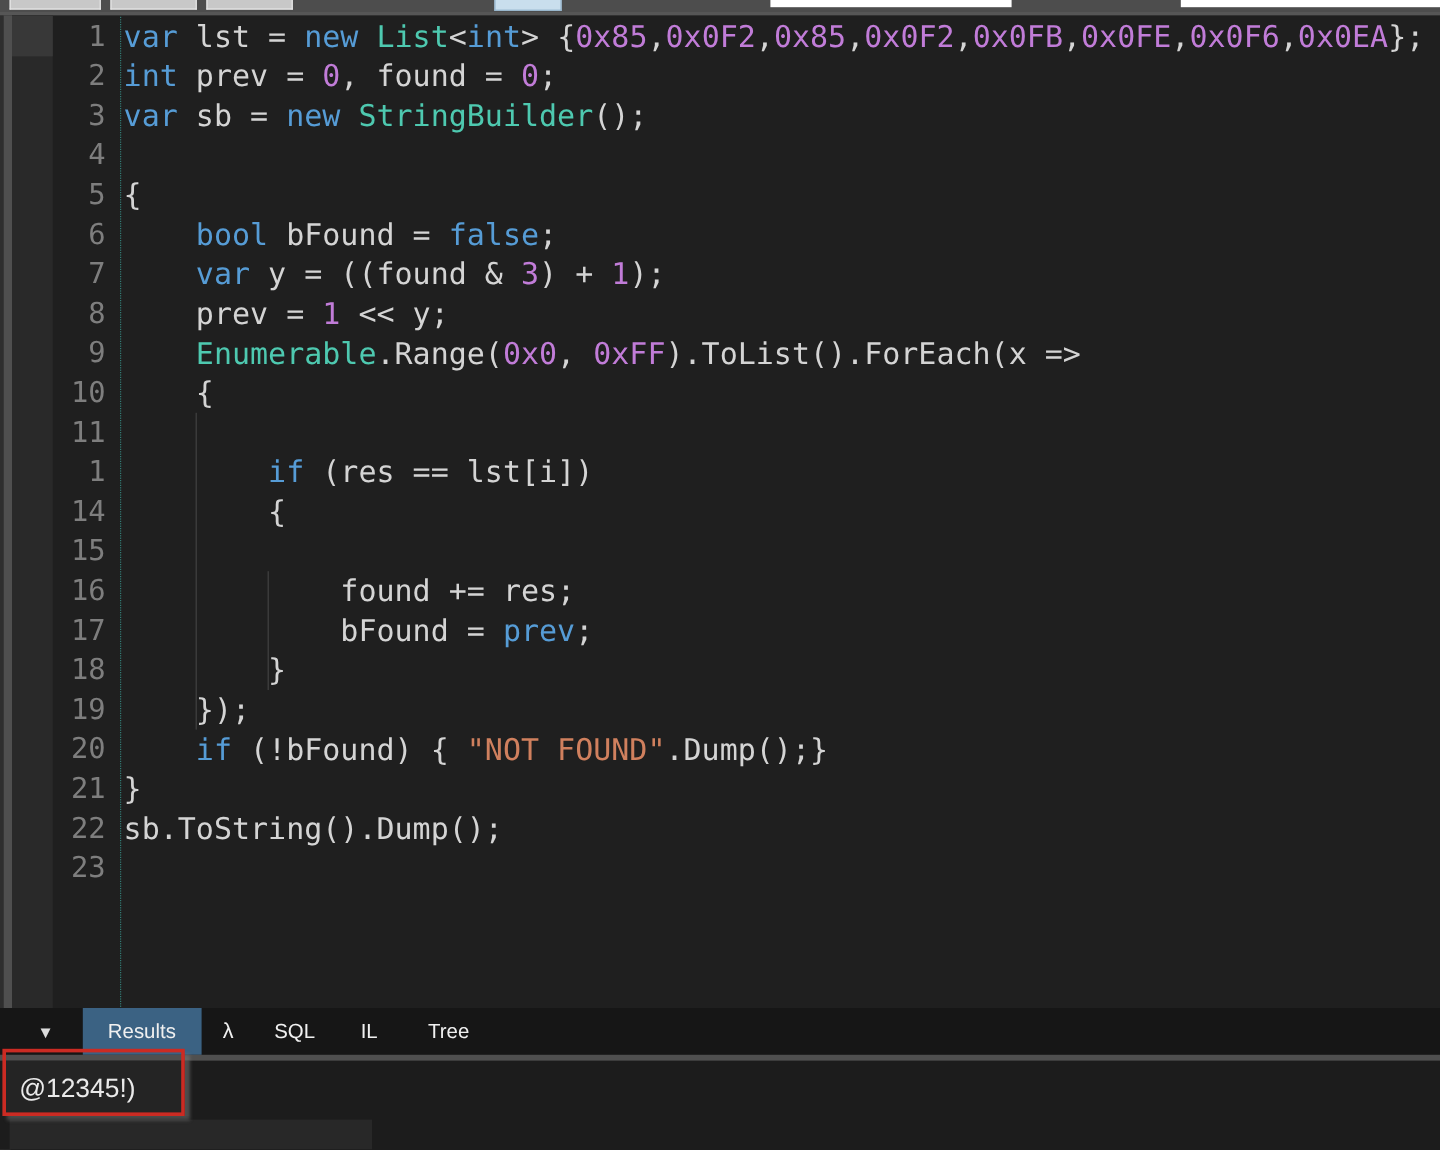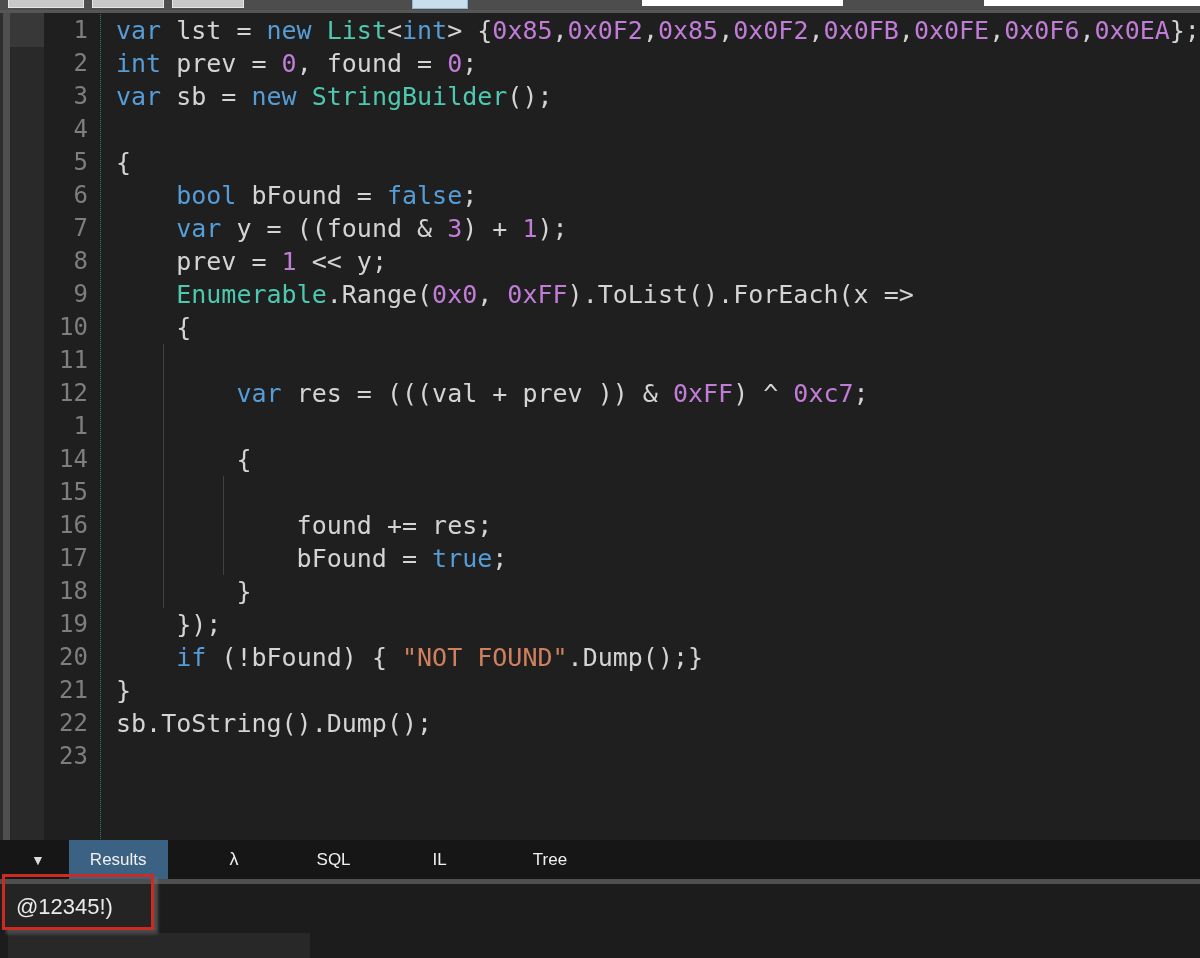--- a/index.html
+++ b/index.html
@@ -24,34 +24,34 @@
   .corner-sq{left:0;top:938px;width:9px;height:20px;background:#4F4F4F;}
 
   
   .editor{left:10px;top:13px;width:1190px;height:827px;background:var(--bg-editor);overflow:hidden;}
   .glyph-margin{left:0;top:0;width:34px;height:827px;background:var(--bg-margin);}
   .corner-box{left:0;top:0;width:34px;height:34px;background:#383838;}
   .lines{left:0;top:1px;width:1190px;}
   .row{display:flex;height:33px;align-items:stretch;}
   .num{width:78px;text-align:right;color:var(--ln);
     font:24px/33px "DejaVu Sans Mono",monospace;flex:0 0 78px;}
-  .code{margin-left:28px;white-space:pre;color:var(--pl);
+  .code{margin-left:15px;white-space:pre;color:var(--pl);
     font:25px/33px "DejaVu Sans Mono",monospace;}
   .tk-k{color:var(--kw);} .tk-t{color:var(--ty);} .tk-n{color:var(--nu);}
   .tk-s{color:var(--st);} .tk-p{color:var(--pl);}
   .guide-teal{left:90px;top:1px;width:0;height:825px;border-left:1px dotted rgba(62,175,165,.65);}
   .guide-solid{width:1px;background:#414141;}
   .g4{left:153px;top:331px;height:264px;}
   .g8{left:213px;top:463px;height:99px;}
 
   
   .tabbar{left:0;top:840px;width:1200px;height:39px;background:var(--bg-tabbar);
     display:flex;align-items:center;}
   .dd-arrow{margin-left:31px;color:#DCDCDC;font-size:14px;cursor:default;}
-  .tabs{display:flex;align-items:center;height:100%;margin-left:24px;gap:44px;}
+  .tabs{display:flex;align-items:center;height:100%;margin-left:24px;}
   .tab{color:#F0F0F0;font-size:17px;height:100%;display:flex;align-items:center;
     padding:0 16px;}
   .tab.active{background:var(--tab-active);padding:0 21px;}
   .tab.lambda{padding:0 14px;margin-left:4px;font-size:18px;}
   .tab.sql{margin-left:4px;}
   .tab.il{margin-left:6px;}
   .tab.tree{margin-left:10px;}
 
   .sep{left:0;top:879px;width:1200px;height:5px;background:#4F4F4F;}
 
@@ -126,40 +126,37 @@
           <pre class="code"><span class="tk-p">    </span><span class="tk-t">Enumerable</span><span class="tk-p">.Range(</span><span class="tk-n">0x0</span><span class="tk-p">, </span><span class="tk-n">0xFF</span><span class="tk-p">).ToList().ForEach(x =&gt;</span></pre>
         </div>
         <div class="row">
           <span class="num">10</span>
           <pre class="code"><span class="tk-p">    {</span></pre>
         </div>
         <div class="row">
           <span class="num">11</span>
         </div>
         <div class="row">
-          <span class="num">12</span>
-          <pre class="code"><span class="tk-p">        </span><span class="tk-k">var</span><span class="tk-p"> res = (((val + prev )) &amp; </span><span class="tk-n">0xFF</span><span class="tk-p">) ^ </span><span class="tk-n">0xc7</span><span class="tk-p">;</span></pre>
-        </div>
-        <div class="row">
           <span class="num">1</span>
+          <pre class="code"><span class="tk-p">        </span><span class="tk-k">if</span><span class="tk-p"> (res == lst[i])</span></pre>
         </div>
         <div class="row">
           <span class="num">14</span>
           <pre class="code"><span class="tk-p">        {</span></pre>
         </div>
         <div class="row">
           <span class="num">15</span>
         </div>
         <div class="row">
           <span class="num">16</span>
           <pre class="code"><span class="tk-p">            found += res;</span></pre>
         </div>
         <div class="row">
           <span class="num">17</span>
-          <pre class="code"><span class="tk-p">            bFound = </span><span class="tk-k">true</span><span class="tk-p">;</span></pre>
+          <pre class="code"><span class="tk-p">            bFound = </span><span class="tk-k">prev</span><span class="tk-p">;</span></pre>
         </div>
         <div class="row">
           <span class="num">18</span>
           <pre class="code"><span class="tk-p">        }</span></pre>
         </div>
         <div class="row">
           <span class="num">19</span>
           <pre class="code"><span class="tk-p">    });</span></pre>
         </div>
         <div class="row">

